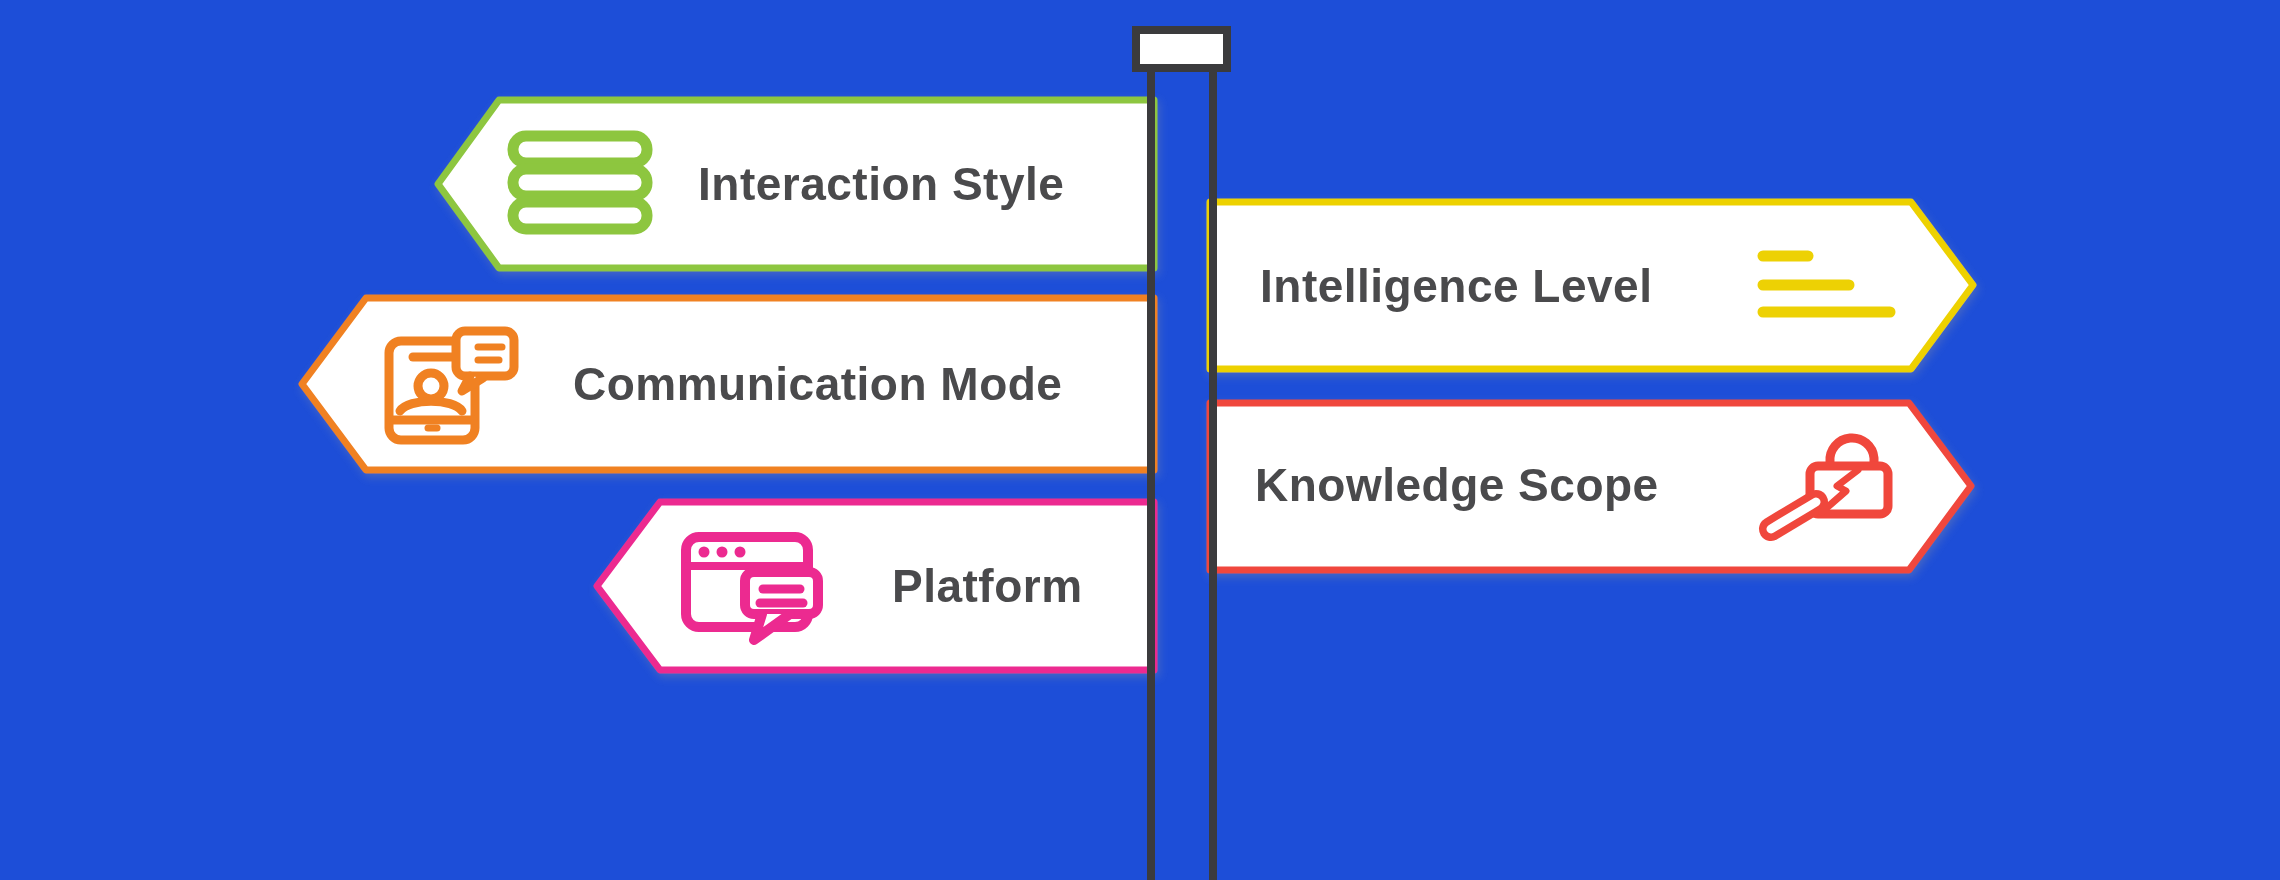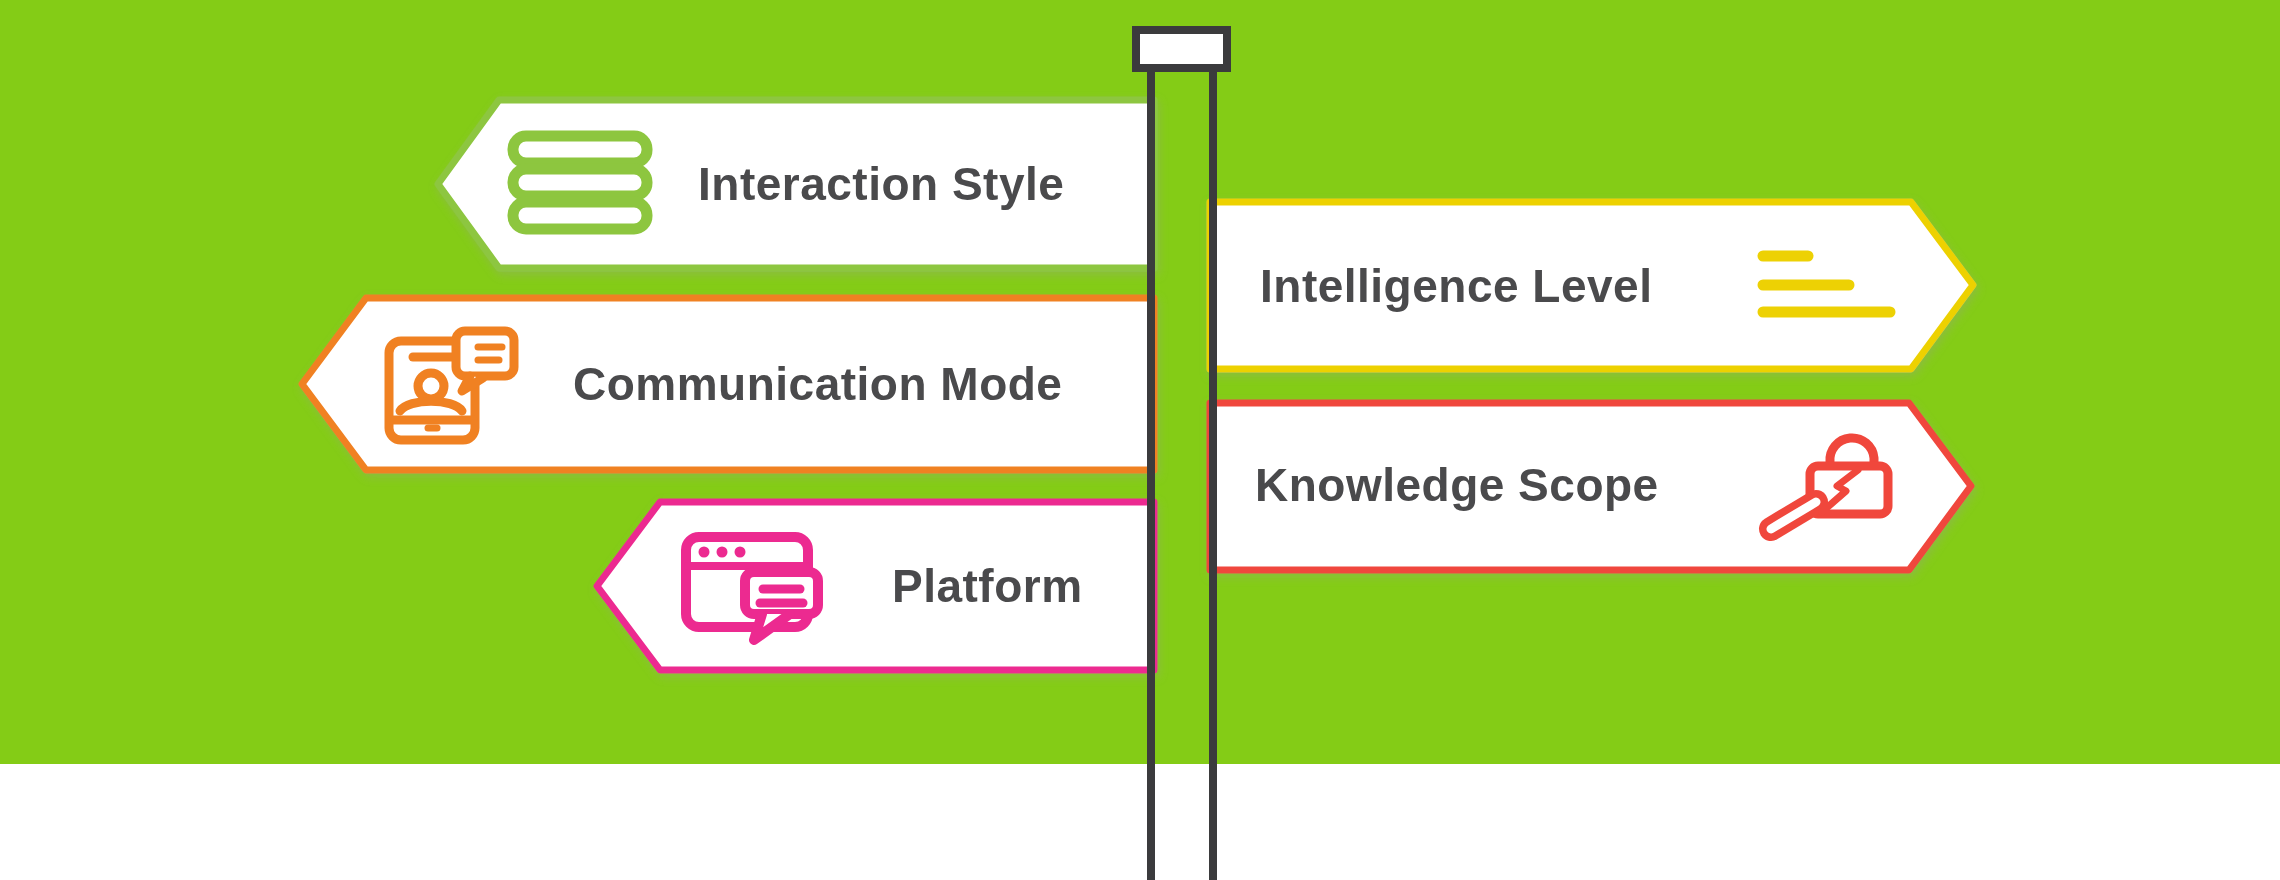--- a/index.html
+++ b/index.html
@@ -6,22 +6,22 @@
     margin: 0;
     padding: 0;
     background: #ffffff;
     width: 2280px;
     height: 880px;
     overflow: hidden;
   }
   .canvas {
     position: relative;
     width: 2280px;
-    height: 764px;
-    background: #84cc16;
+    height: 880px;
+    background: #1d4ed8;
   }
   svg { display: block; }
   .sign-plate {
     fill: #ffffff;
     stroke-width: 7;
     stroke-linejoin: round;
   }
   .sign-text {
     font-family: "Liberation Sans", "DejaVu Sans", sans-serif;
     font-weight: 700;

